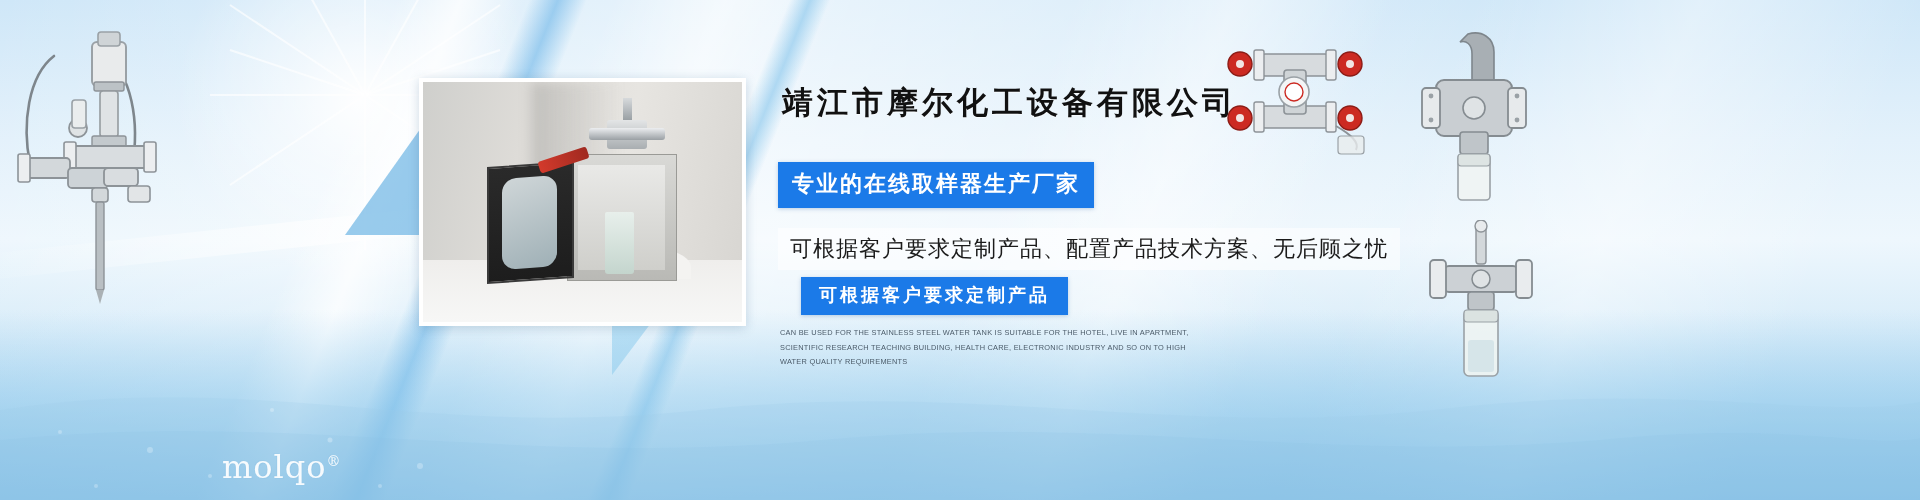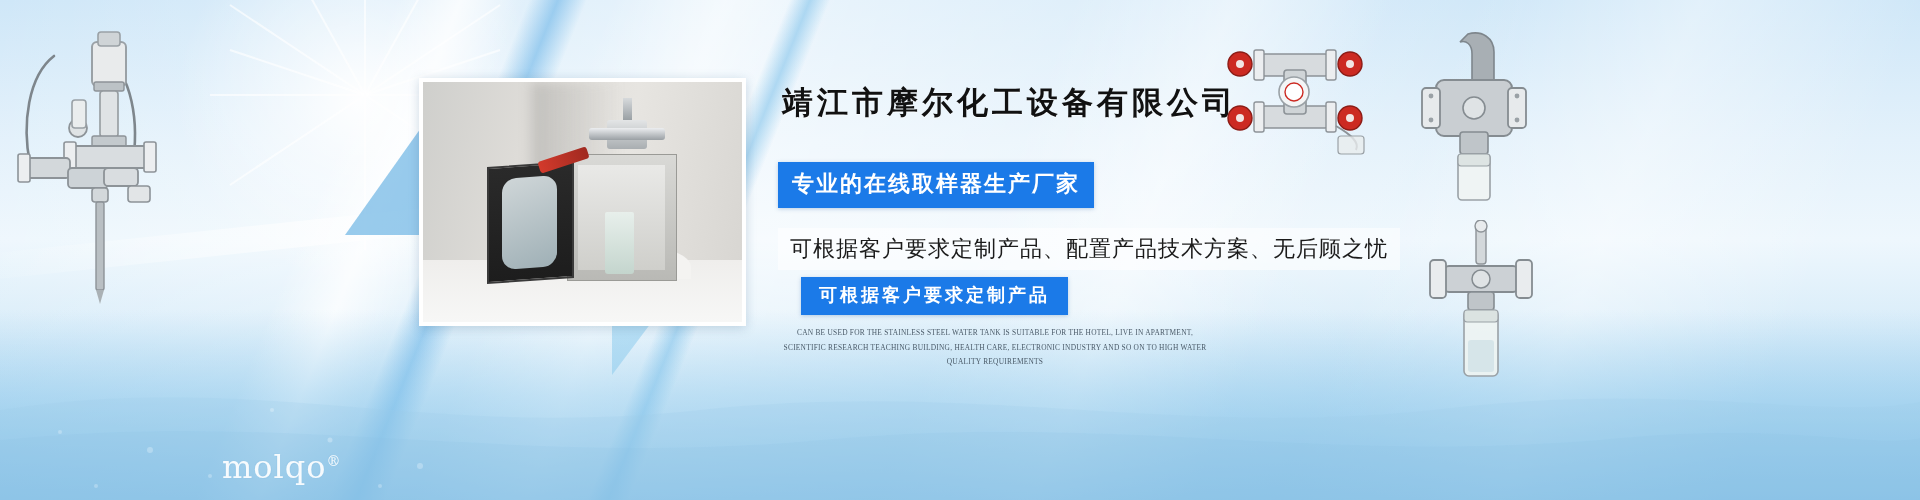--- a/index.html
+++ b/index.html
@@ -106,23 +106,23 @@
   .slogan3{
     position:absolute;left:14px;top:277px;
     background:#1b7ae8;color:#ffffff;
     font-weight:700;font-size:18px;letter-spacing:3px;
     padding:6px 18px 8px 18px;white-space:nowrap;
     box-shadow:0 1px 4px rgba(20,80,150,.25);
     margin-left:9px;
   }
   .engtxt{
     position:absolute;left:2px;top:326px;width:430px;
-    font-family:Liberation Serif, serif;
+    font-family:Liberation Sans, sans-serif;
     font-size:7.4px;line-height:14.5px;letter-spacing:.25px;
-    color:#4a5a68;text-transform:uppercase;text-align:center;
+    color:#4a5a68;text-transform:uppercase;
   }
 
   
   .equip{position:absolute;pointer-events:none;}
   svg{display:block;}
 
   
   .wm{
     position:absolute;left:222px;top:448px;
     font-family:"DejaVu Serif","Liberation Serif",serif;

